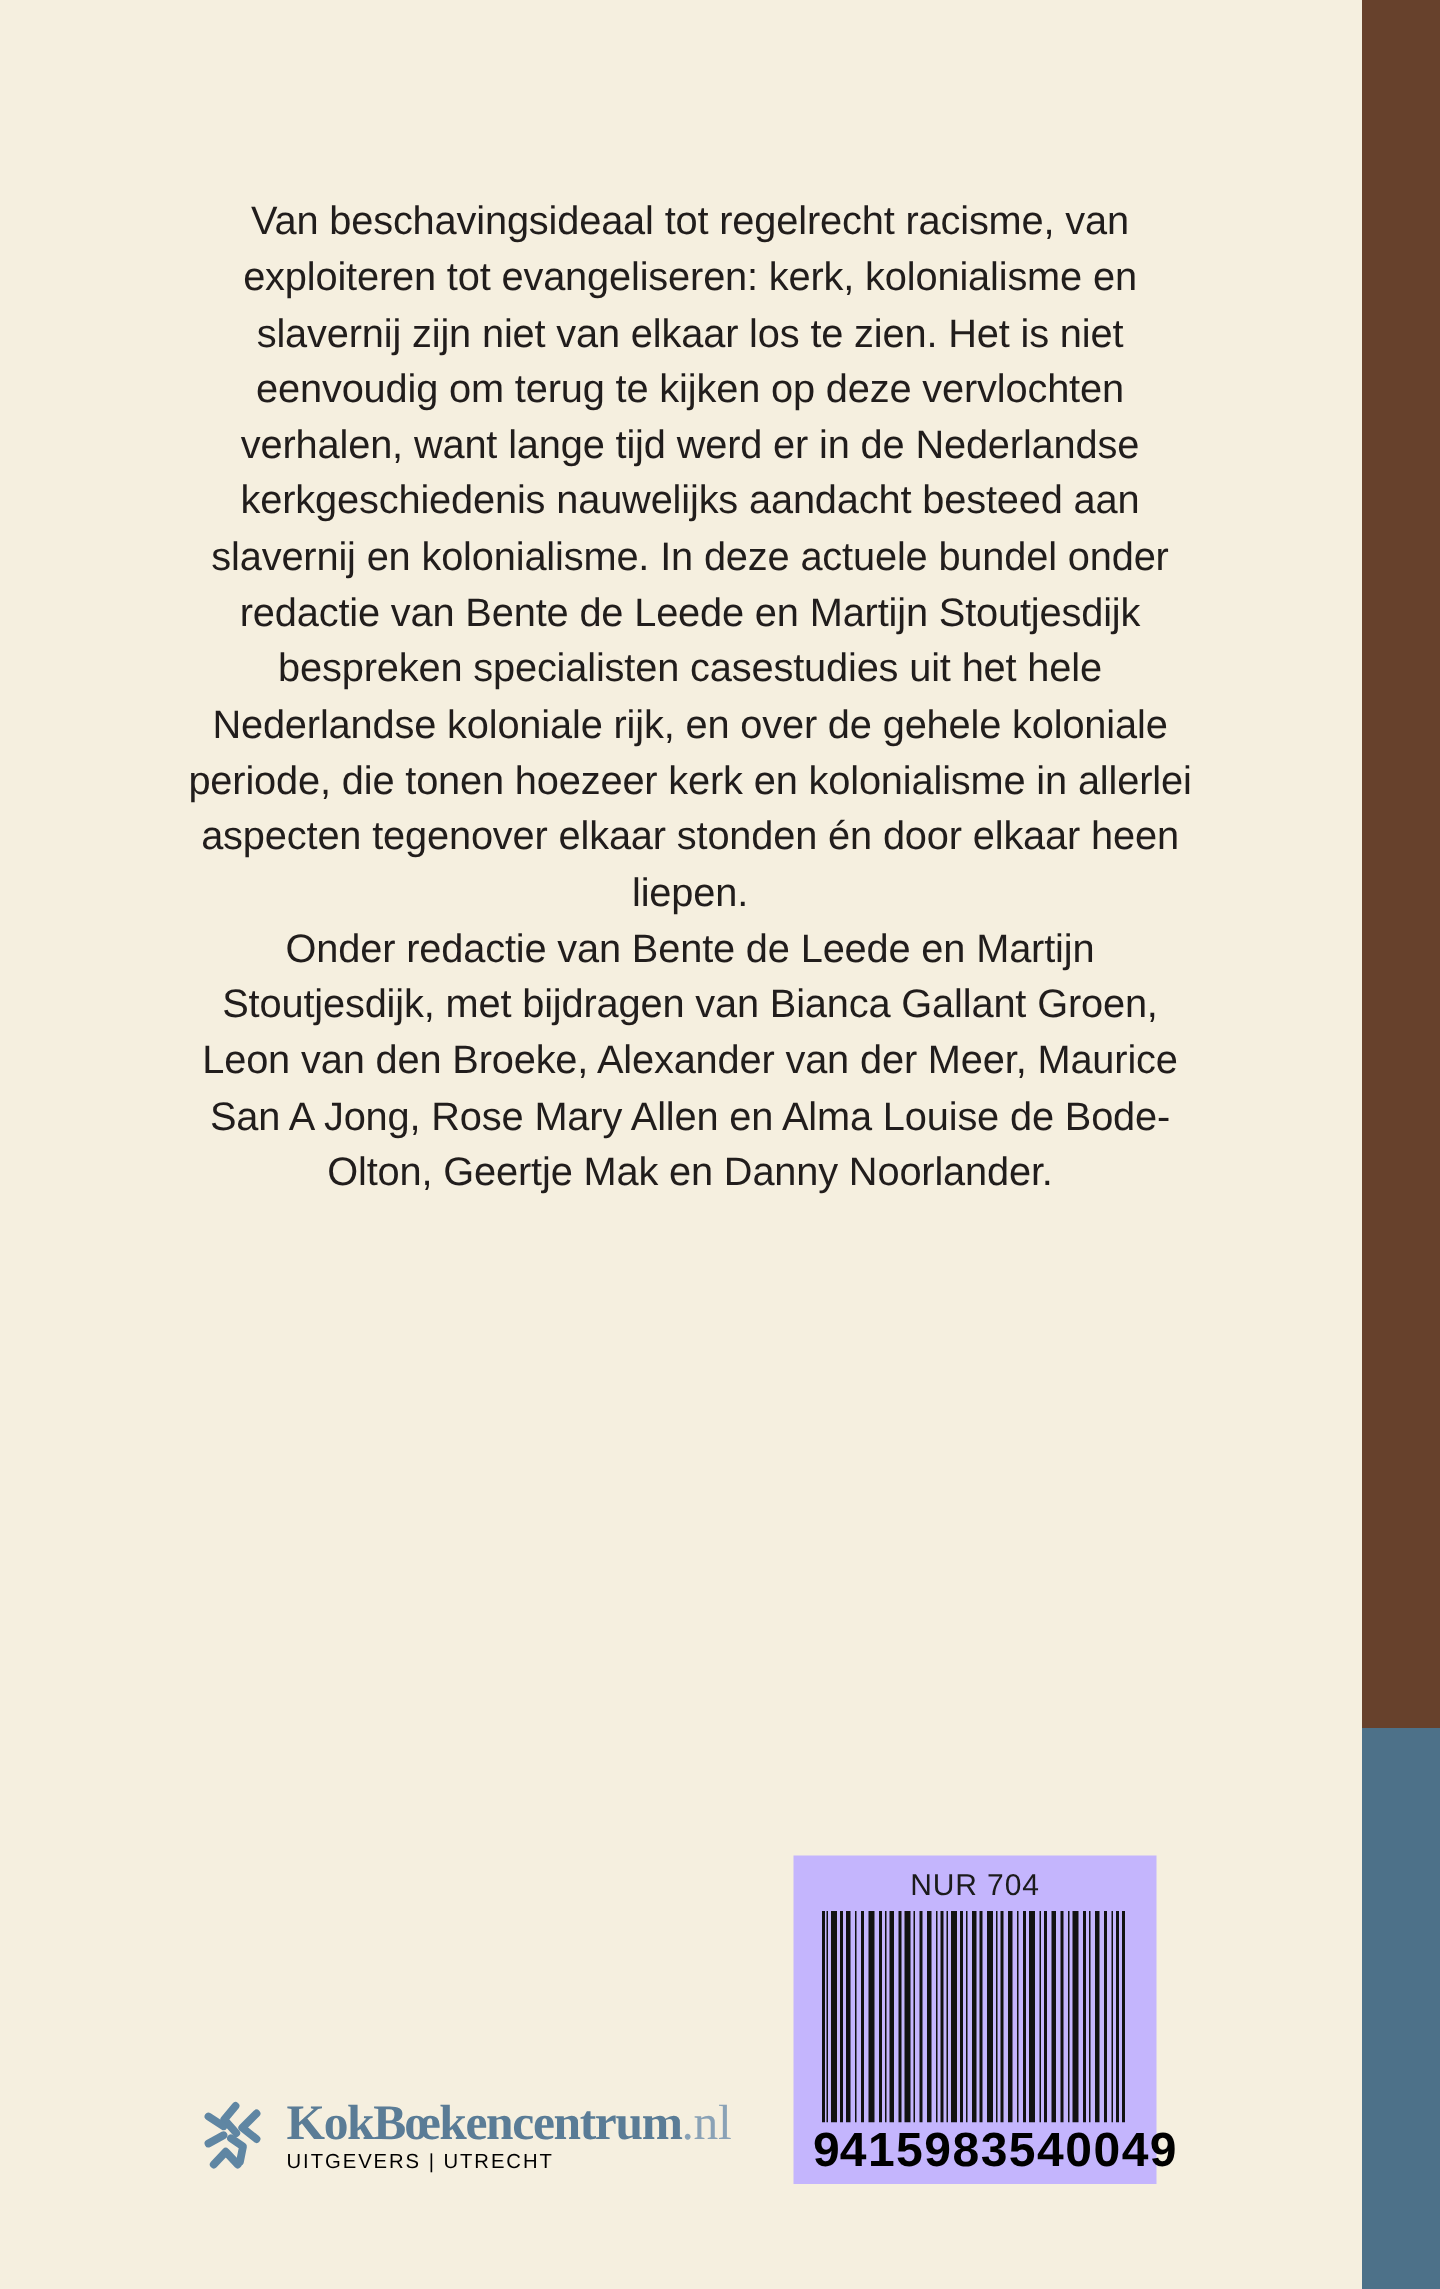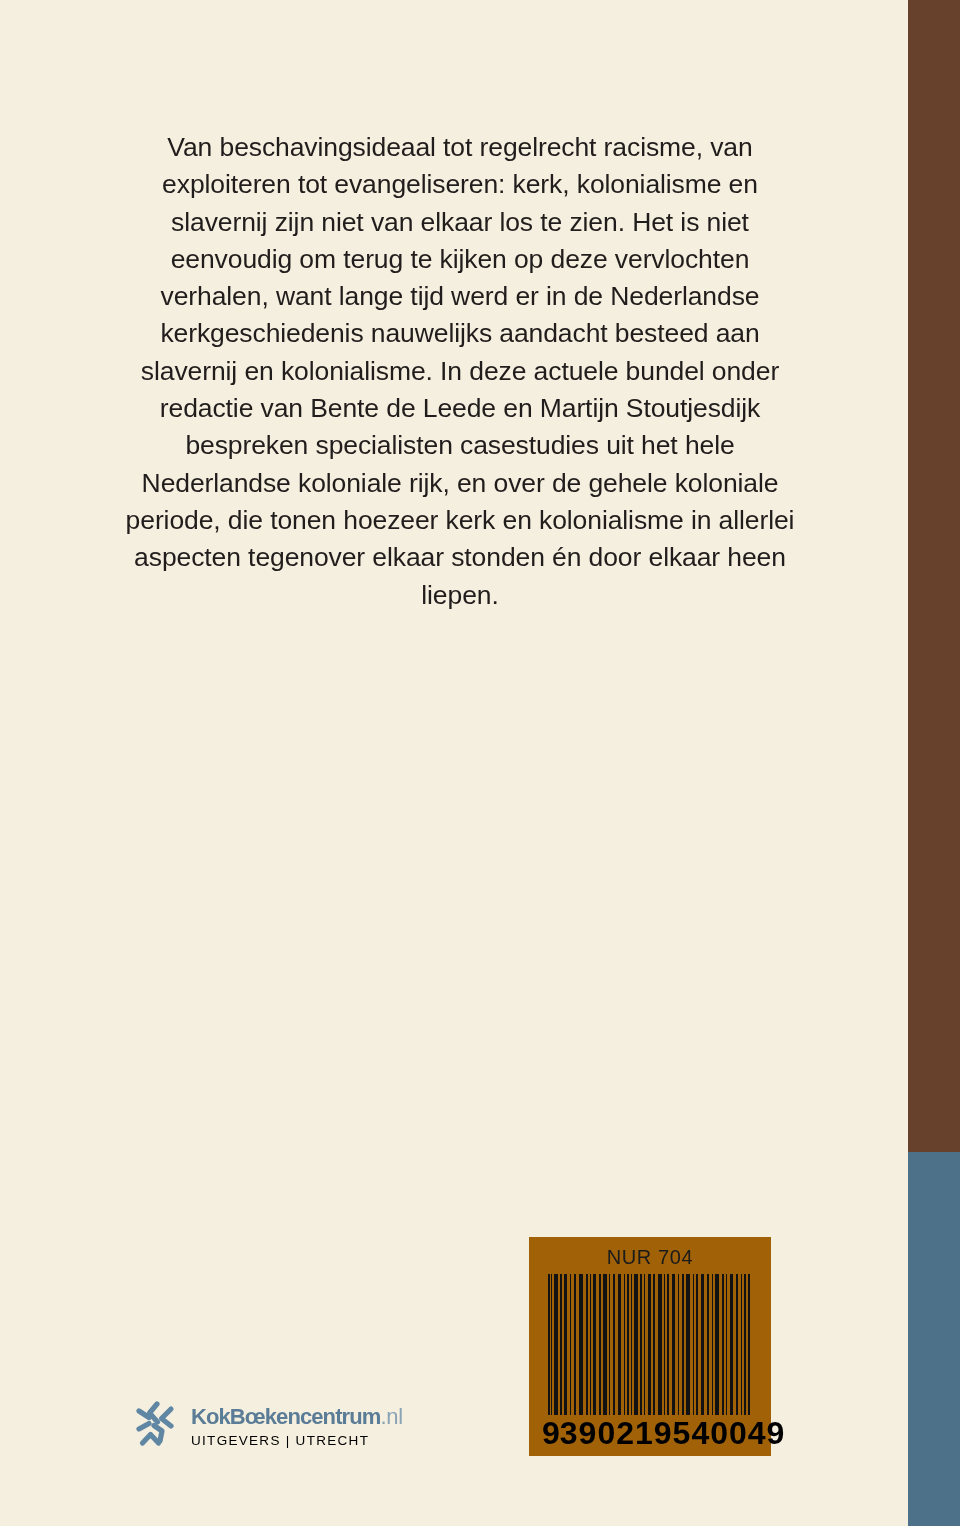--- a/index.html
+++ b/index.html
@@ -66,21 +66,21 @@
     margin-top: 33px;
   }
 
   
   .barcode-box {
     position: absolute;
     left: 529px;
     top: 1237px;
     width: 242px;
     height: 219px;
-    background: #a16207;
+    background: #c4b5fd;
     box-sizing: border-box;
     padding: 7px 14px 6px 14px;
     display: flex;
     flex-direction: column;
     align-items: center;
   }
   .nur-label {
     color: #1b1b1b;
     font-size: 20px;
     letter-spacing: 0.6px;
@@ -125,25 +125,26 @@
     height: 54px;
     flex: 0 0 auto;
   }
   .logo-text {
     display: flex;
     flex-direction: column;
     justify-content: center;
   }
   .logo-wordmark {
     color: #5a7c96;
-    font-size: 22px;
+    font-size: 33px;
     font-weight: 700;
     letter-spacing: -0.9px;
     line-height: 29px;
     white-space: nowrap;
+    font-family: Liberation Serif, serif;
   }
   .logo-wordmark .tld {
     font-weight: 400;
     color: #8aa2b6;
     letter-spacing: -0.2px;
   }
   .logo-sub {
     margin-top: 2px;
     color: #000000;
     font-size: 13.5px;
@@ -157,20 +158,21 @@
 
 <div class="cover">
 
   <div class="spine">
     <div class="spine-brown"></div>
     <div class="spine-blue"></div>
   </div>
 
   <div class="blurb">
     <p>Van beschavingsideaal tot regelrecht racisme, van exploiteren tot evangeliseren: kerk, kolonialisme en slavernij zijn niet van elkaar los te zien. Het is niet eenvoudig om terug te kijken op deze vervlochten verhalen, want lange tijd werd er in de Nederlandse kerkgeschiedenis nauwelijks aandacht besteed aan slavernij en kolonialisme. In deze actuele bundel onder redactie van Bente de Leede en Martijn Stoutjesdijk bespreken specialisten casestudies uit het hele Nederlandse koloniale rijk, en over de gehele koloniale periode, die tonen hoezeer kerk en kolonialisme in allerlei aspecten tegenover elkaar stonden én door elkaar heen liepen.</p>
+    <p>Onder redactie van Bente de Leede en Martijn Stoutjesdijk, met bijdragen van Bianca Gallant Groen, Leon van den Broeke, Alexander van der Meer, Maurice San A Jong, Rose Mary Allen en Alma Louise de Bode-Olton, Geertje Mak en Danny Noorlander.</p>
   </div>
 
   <div class="barcode-box">
     <div class="nur-label">NUR 704</div>
     <svg class="bars" viewBox="0 0 204 144" preserveAspectRatio="none">
       <g fill="#121212">
         <rect x="0" y="0" width="2" height="144"></rect>
         <rect x="3" y="0" width="1" height="144"></rect>
         <rect x="6" y="0" width="4" height="144"></rect>
         <rect x="12" y="0" width="2" height="144"></rect>
@@ -211,21 +213,21 @@
         <rect x="178" y="0" width="1" height="144"></rect>
         <rect x="182" y="0" width="3" height="144"></rect>
         <rect x="188" y="0" width="2" height="144"></rect>
         <rect x="193" y="0" width="1" height="144"></rect>
         <rect x="196" y="0" width="2" height="144"></rect>
         <rect x="200" y="0" width="2" height="144"></rect>
       </g>
     </svg>
     <div class="isbn-digits">
       <span class="grp g1">9</span>
-      <span class="grp g2">390219</span>
+      <span class="grp g2">415983</span>
       <span class="grp g3">540049</span>
     </div>
   </div>
 
   <div class="publisher">
     <svg class="logo-mark" viewBox="0 0 46 54">
       <g stroke="#5f86a3" stroke-width="5.2" stroke-linecap="round" stroke-linejoin="round" fill="none">
         <path d="M24 6 L16.5 15 L24.5 24"></path>
         <path d="M6 13 L16 19.5"></path>
         <path d="M6 31 L16 25.5"></path>

